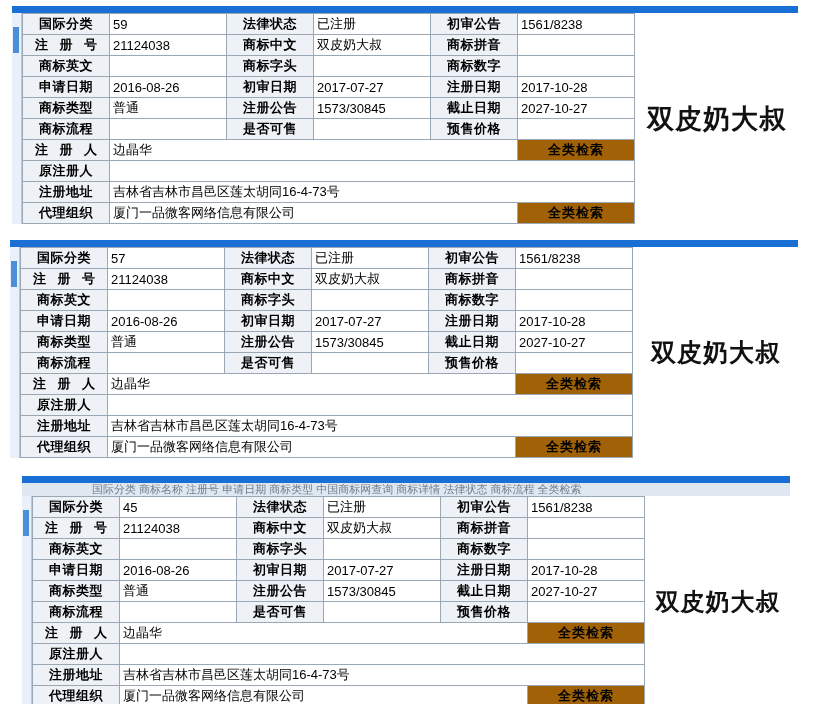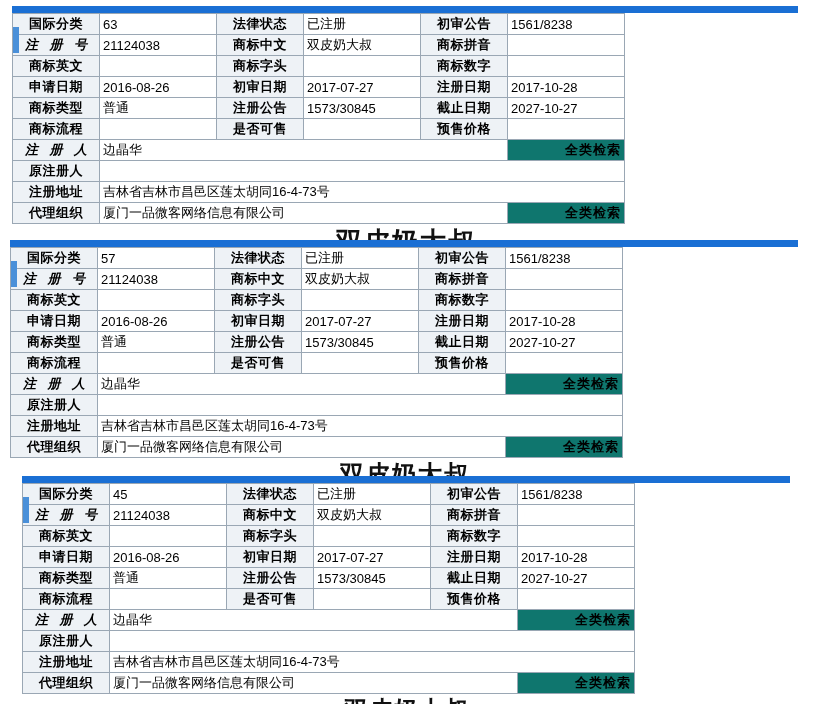--- a/index.html
+++ b/index.html
@@ -21,21 +21,21 @@
   }
 
   .titlebar {
     height: 7px;
     background: #1a6fd4;
     width: 100%;
   }
 
   .card-body {
     display: flex;
-    flex-direction: column;
+    flex-direction: row;
     align-items: flex-start;
   }
 
   .leftrail {
     width: 9px;
     align-self: stretch;
     background: #e9f0fa;
     border-right: 1px solid #b9c9dd;
     position: relative;
   }
@@ -65,31 +65,30 @@
   }
   td.lbl {
     background: #eef2f6;
     font-weight: bold;
     text-align: center;
     letter-spacing: 0.5px;
   }
   td.lbl.spread {
     letter-spacing: 4px;
     text-indent: 4px;
-    font-style: italic;
   }
   td.val {
     background: #ffffff;
     font-weight: normal;
     text-align: left;
   }
   td.search {
-    background: #0f766e;
+    background: #a16207;
     font-weight: bold;
-    text-align: right;
+    text-align: center;
     letter-spacing: 1px;
   }
 
   .logo {
     flex: 1;
     align-self: stretch;
     display: flex;
     align-items: center;
     justify-content: center;
     background: #ffffff;
@@ -142,21 +141,21 @@
 <div class="card" id="card1">
   <div class="titlebar"></div>
   <div class="card-body">
     <div class="leftrail">
       <div class="thumb"></div>
     </div>
     <table class="tm">
       <tbody>
           <tr>
         <td class="lbl col-lbl">国际分类</td>
-        <td class="val col-val">63</td>
+        <td class="val col-val">59</td>
         <td class="lbl col-lbl">法律状态</td>
         <td class="val col-val">已注册</td>
         <td class="lbl col-lbl">初审公告</td>
         <td class="val col-val">1561/8238</td>
       </tr>
       <tr>
         <td class="lbl col-lbl spread">注 册 号</td>
         <td class="val col-val">21124038</td>
         <td class="lbl col-lbl">商标中文</td>
         <td class="val col-val">双皮奶大叔</td>
@@ -298,20 +297,21 @@
     </tbody>
       </table>
     <div class="logo">
       <span>双皮奶大叔</span>
     </div>
   </div>
 </div>
 
 <div class="card" id="card3">
   <div class="titlebar"></div>
+  <div class="ghostrow">国际分类 商标名称 注册号 申请日期 商标类型 中国商标网查询 商标详情 法律状态 商标流程 全类检索</div>
   <div class="card-body">
     <div class="leftrail">
       <div class="thumb"></div>
     </div>
     <table class="tm">
       <tbody>
           <tr>
         <td class="lbl col-lbl">国际分类</td>
         <td class="val col-val">45</td>
         <td class="lbl col-lbl">法律状态</td>

